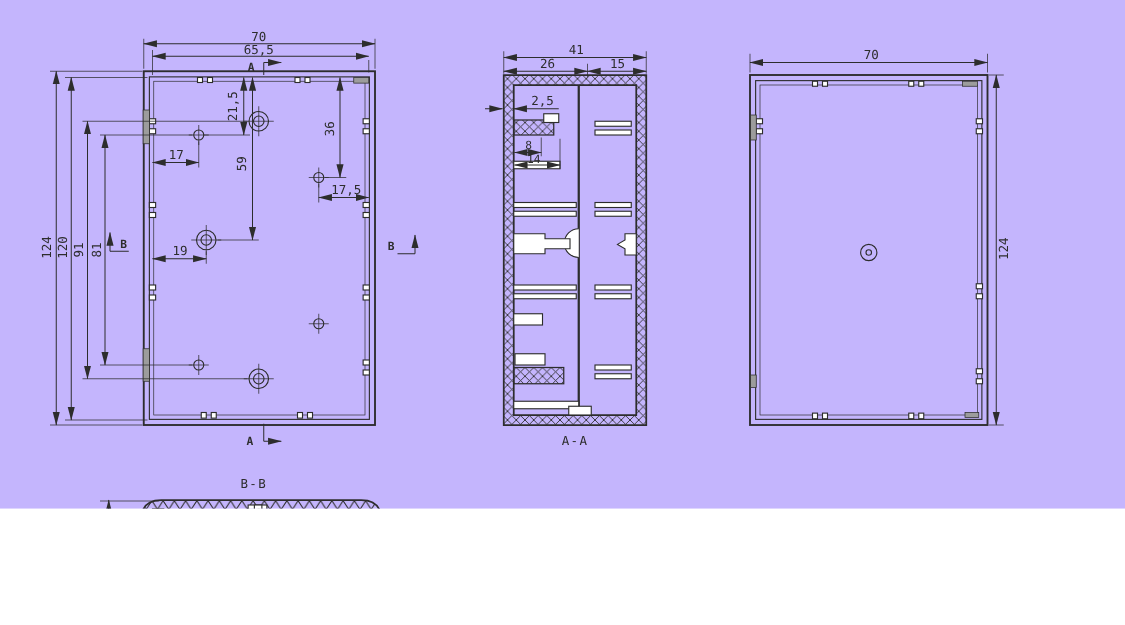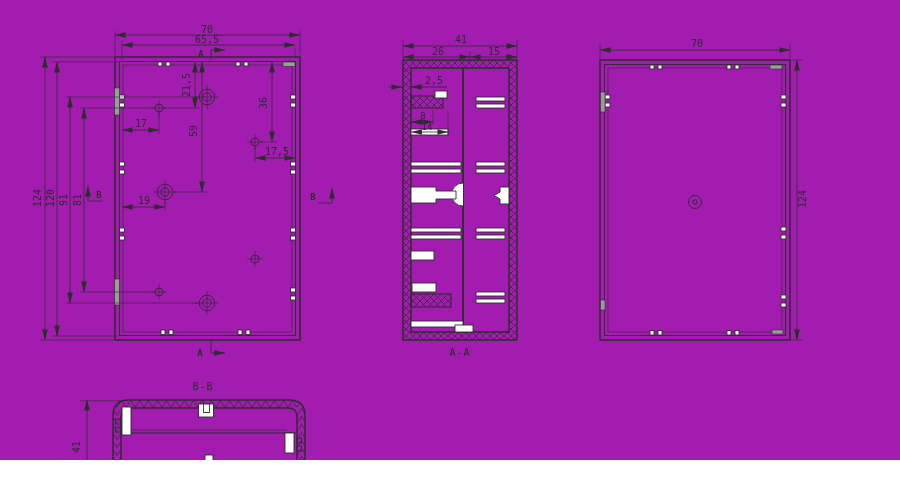--- a/index.html
+++ b/index.html
@@ -1,16 +1,16 @@
 <!DOCTYPE html>
 <html><head>
 <meta charset="utf-8">
 <style>
   html,body{margin:0;padding:0;background:#ffffff;}
-  .stage{width:900px;height:460px;position:relative;background:#a21caf;overflow:hidden;}
+  .stage{width:900px;height:407px;position:relative;background:#c4b5fd;overflow:hidden;}
   svg{display:block;}
   svg text{font-family:"DejaVu Sans Mono","Liberation Mono",monospace;fill:#2d2d2d;}
   .dim{font-size:10px;}
   .dimsm{font-size:9px;}
   .viewlbl{font-size:10px;letter-spacing:1px;}
   .mk{font-size:9px;font-weight:bold;}
   .ol{fill:none;stroke:#2d2d2d;stroke-width:1.5;}
   .il{fill:none;stroke:#2d2d2d;stroke-width:0.9;}
   .lip{fill:none;stroke:#2d2d2d;stroke-width:0.55;}
   .dl{stroke:#2d2d2d;stroke-width:0.8;fill:none;}

